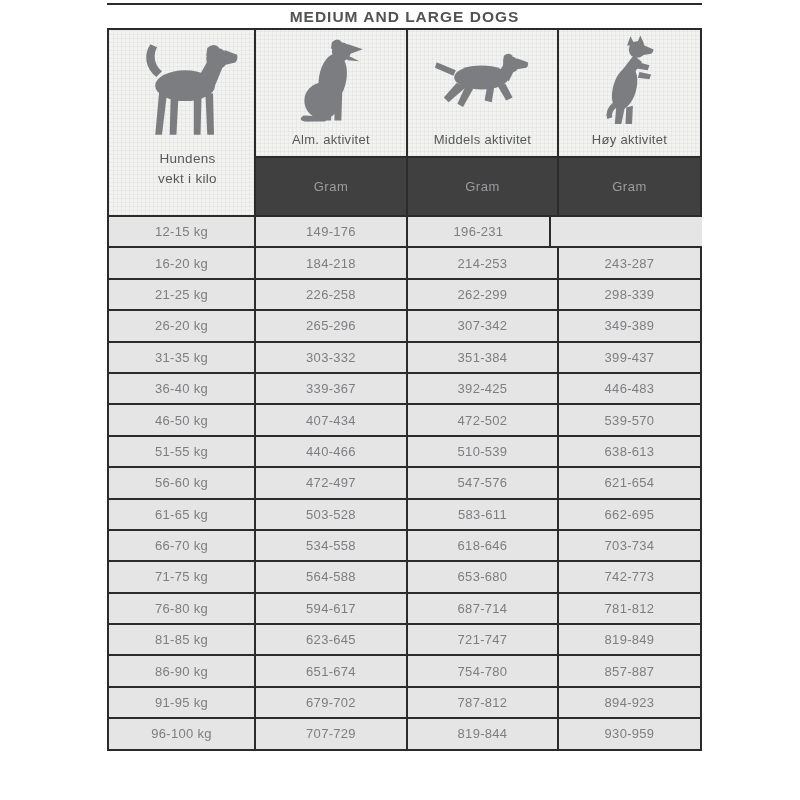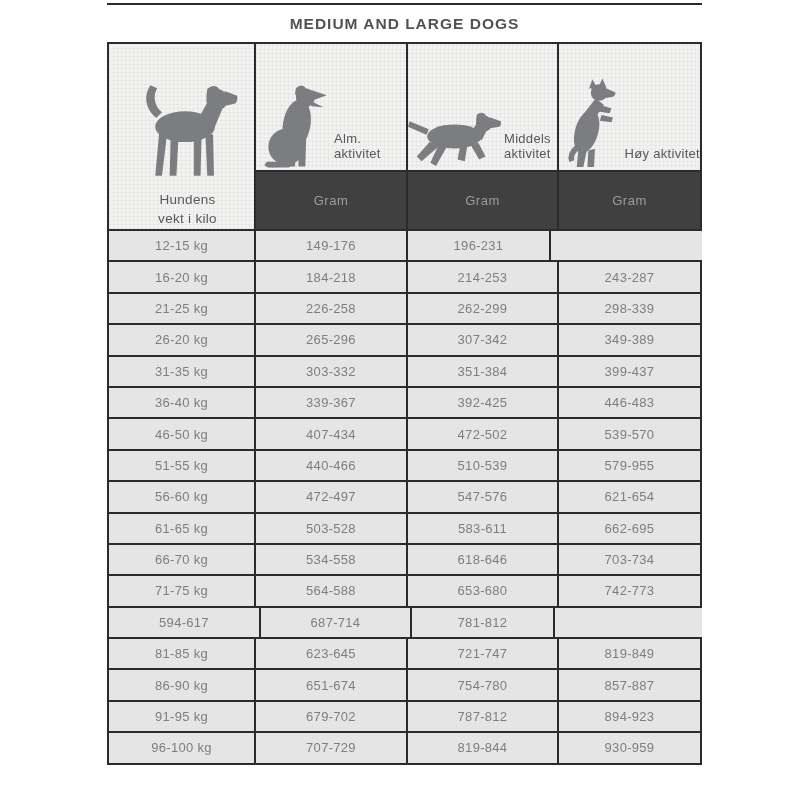--- a/index.html
+++ b/index.html
@@ -10,44 +10,44 @@
     --val:#7d7e81;
     --dog:#7c7d80;
   }
   html,body{margin:0;padding:0;}
   body{
     width:800px;height:800px;background:#ffffff;position:relative;
     font-family:"Liberation Sans", sans-serif;
   }
   .wrap{position:absolute;left:107px;top:3px;width:595px;}
   .title-row{
-    box-sizing:border-box;height:41px;
+    box-sizing:border-box;height:27px;
     border-top:2px solid var(--line);border-bottom:2px solid var(--line);
     display:flex;align-items:center;justify-content:center;
     font-weight:bold;font-size:15.5px;letter-spacing:1px;color:var(--title);
   }
   .grid{box-sizing:border-box;border-left:2px solid var(--line);}
   .hdr{display:flex;height:187px;box-sizing:border-box;border-bottom:2px solid var(--line);}
   .hcol{box-sizing:border-box;border-right:2px solid var(--line);display:flex;flex-direction:column;}
   .w1{width:147px;} .w2{width:152px;} .w3{width:151px;} .w4{width:143px;}
   .paper{
     background-color:#f2f2f1;
     background-image:
       repeating-linear-gradient(0deg, rgba(130,130,130,.07) 0, rgba(130,130,130,.07) 1px, transparent 1px, transparent 4px),
       repeating-linear-gradient(90deg, rgba(130,130,130,.07) 0, rgba(130,130,130,.07) 1px, transparent 1px, transparent 4px);
   }
-  .c1{align-items:center;justify-content:flex-end;padding-left:12px;}
+  .c1{align-items:center;justify-content:flex-start;padding-left:12px;}
   .c1 svg{margin-top:12px;}
   .weight-label{
     margin-top:10px;text-align:center;font-size:13.5px;line-height:1.45;
     color:var(--label);letter-spacing:.3px;
   }
   .icon-area{
     height:128px;box-sizing:border-box;border-bottom:2px solid var(--line);
-    display:flex;flex-direction:row;align-items:flex-end;
+    display:flex;flex-direction:column;align-items:center;
   }
   .icon-box{flex:1;display:flex;align-items:center;justify-content:center;width:100%;}
   .hlabel{font-size:13px;color:var(--label);padding-bottom:9px;letter-spacing:.3px;}
   .gram{
     flex:1;display:flex;align-items:center;justify-content:center;
     font-size:13px;color:var(--gram);letter-spacing:.5px;background:#404040;
   }
   .row{display:flex;height:31.4px;box-sizing:border-box;border-bottom:2px solid var(--line);background:#e5e5e5;}
   .cell{
     box-sizing:border-box;border-right:2px solid var(--line);
@@ -199,21 +199,21 @@
         <div class="row">
           <div class="cell w1">46-50 kg</div>
           <div class="cell w2">407-434</div>
           <div class="cell w3">472-502</div>
           <div class="cell w4">539-570</div>
         </div>
         <div class="row">
           <div class="cell w1">51-55 kg</div>
           <div class="cell w2">440-466</div>
           <div class="cell w3">510-539</div>
-          <div class="cell w4">579-955</div>
+          <div class="cell w4">638-613</div>
         </div>
         <div class="row">
           <div class="cell w1">56-60 kg</div>
           <div class="cell w2">472-497</div>
           <div class="cell w3">547-576</div>
           <div class="cell w4">621-654</div>
         </div>
         <div class="row">
           <div class="cell w1">61-65 kg</div>
           <div class="cell w2">503-528</div>
@@ -226,20 +226,21 @@
           <div class="cell w3">618-646</div>
           <div class="cell w4">703-734</div>
         </div>
         <div class="row">
           <div class="cell w1">71-75 kg</div>
           <div class="cell w2">564-588</div>
           <div class="cell w3">653-680</div>
           <div class="cell w4">742-773</div>
         </div>
         <div class="row">
+          <div class="cell w1">76-80 kg</div>
           <div class="cell w2">594-617</div>
           <div class="cell w3">687-714</div>
           <div class="cell w4">781-812</div>
         </div>
         <div class="row">
           <div class="cell w1">81-85 kg</div>
           <div class="cell w2">623-645</div>
           <div class="cell w3">721-747</div>
           <div class="cell w4">819-849</div>
         </div>

